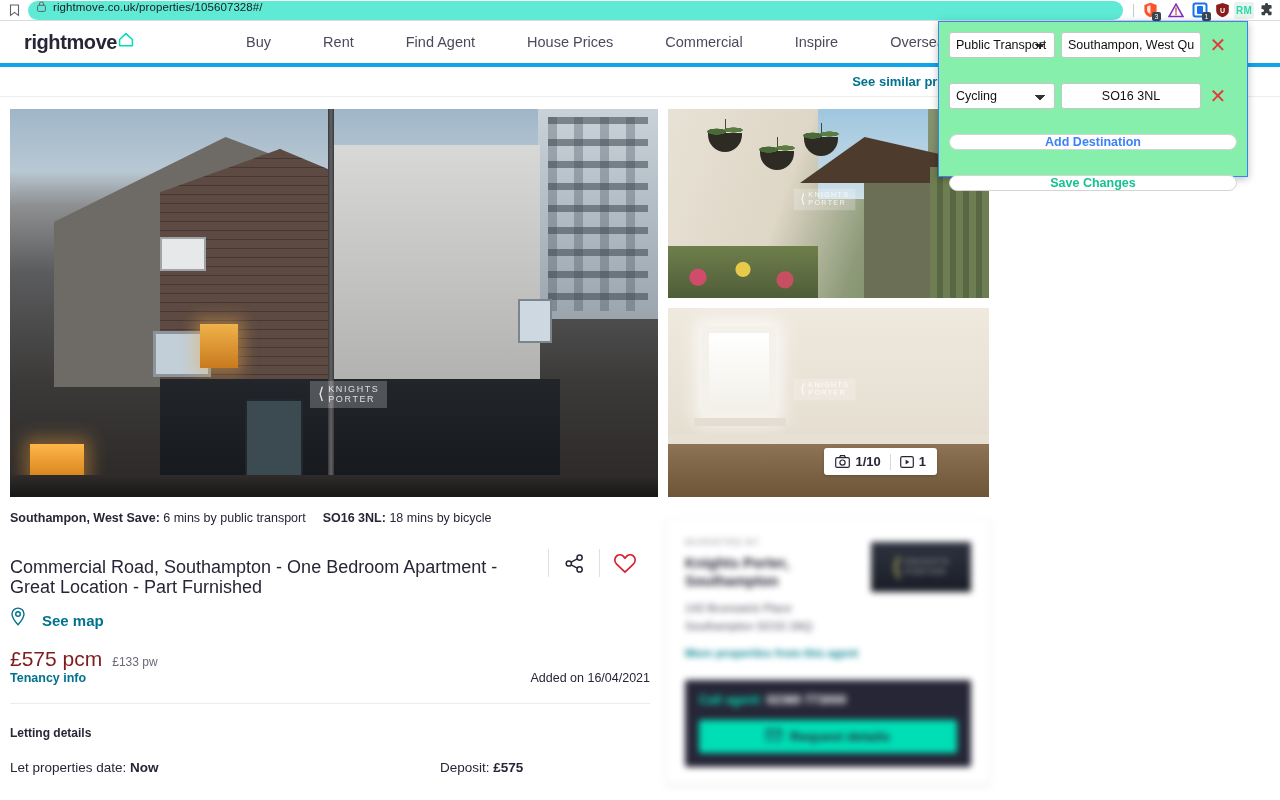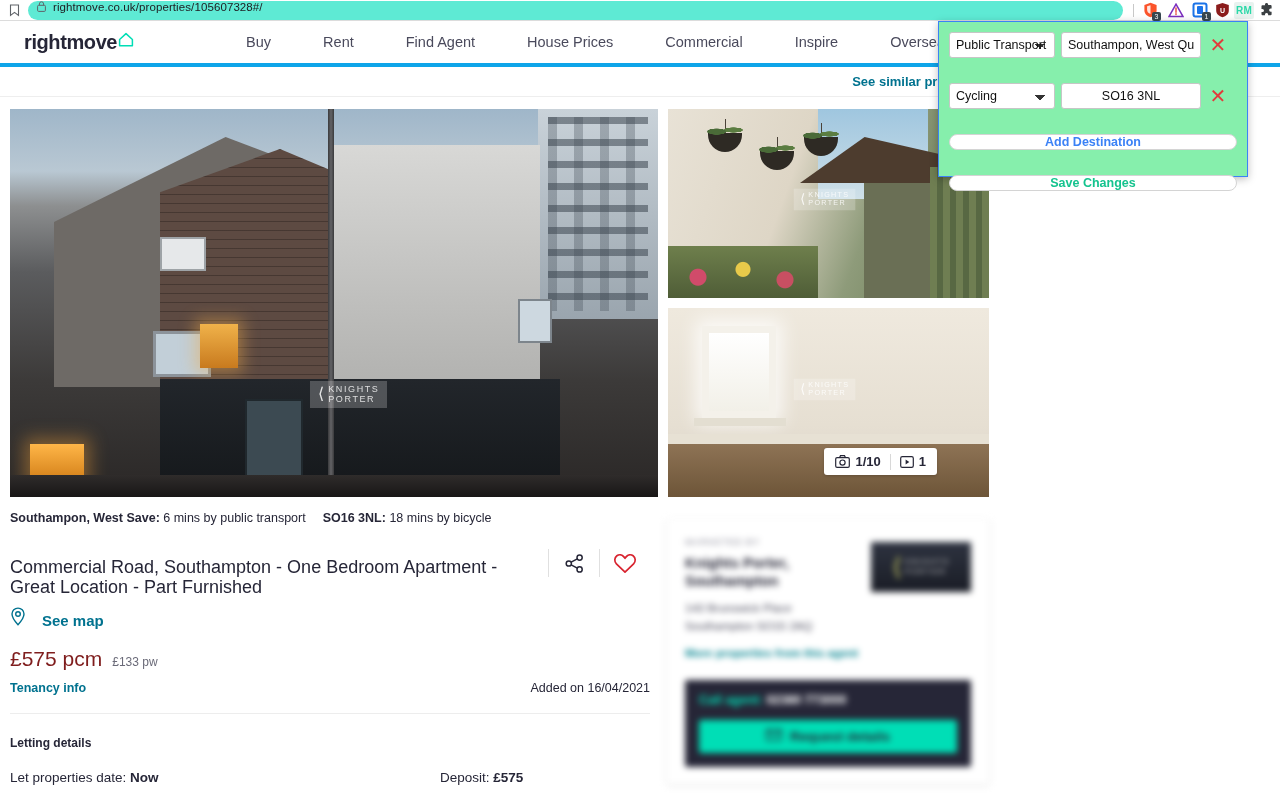--- a/index.html
+++ b/index.html
@@ -273,21 +273,21 @@
     margin-top: 10px;
     display: flex; align-items: flex-end; gap: 16px;
     color: #00728f; font-size: 15px; font-weight: bold;
   }
 
   #price-row { margin-top: 18px; display:flex; align-items: baseline; gap: 10px; }
   #price-main { font-size: 21px; font-weight: normal; color: #7f1d1d; }
   #price-week { font-size: 12px; color: #6a6a78; }
 
   #tenancy-row {
-    margin-top: 10px; display:flex; justify-content:space-between; align-items:flex-start;
+    display:flex; justify-content:space-between; align-items:flex-start;
     padding-bottom: 14px;
   }
   #tenancy-info { font-size: 12.5px; color: #00728f; font-weight: bold; }
   #added-on { font-size: 12.5px; color: #262637; }
 
   #letting-sec { border-top: 1px solid #ededed; padding-top: 22px; margin-top: 4px; }
   #letting-title { font-size: 12px; font-weight: bold; color:#262637; }
   #letting-row {
     margin-top: 20px; display:flex; padding-bottom: 18px;
   }

